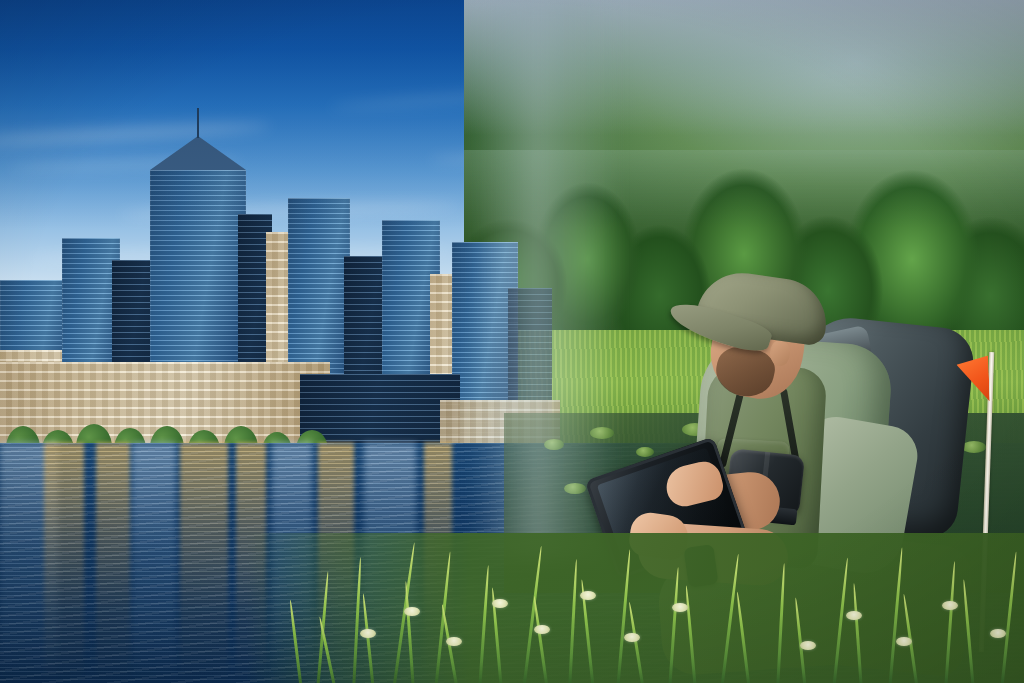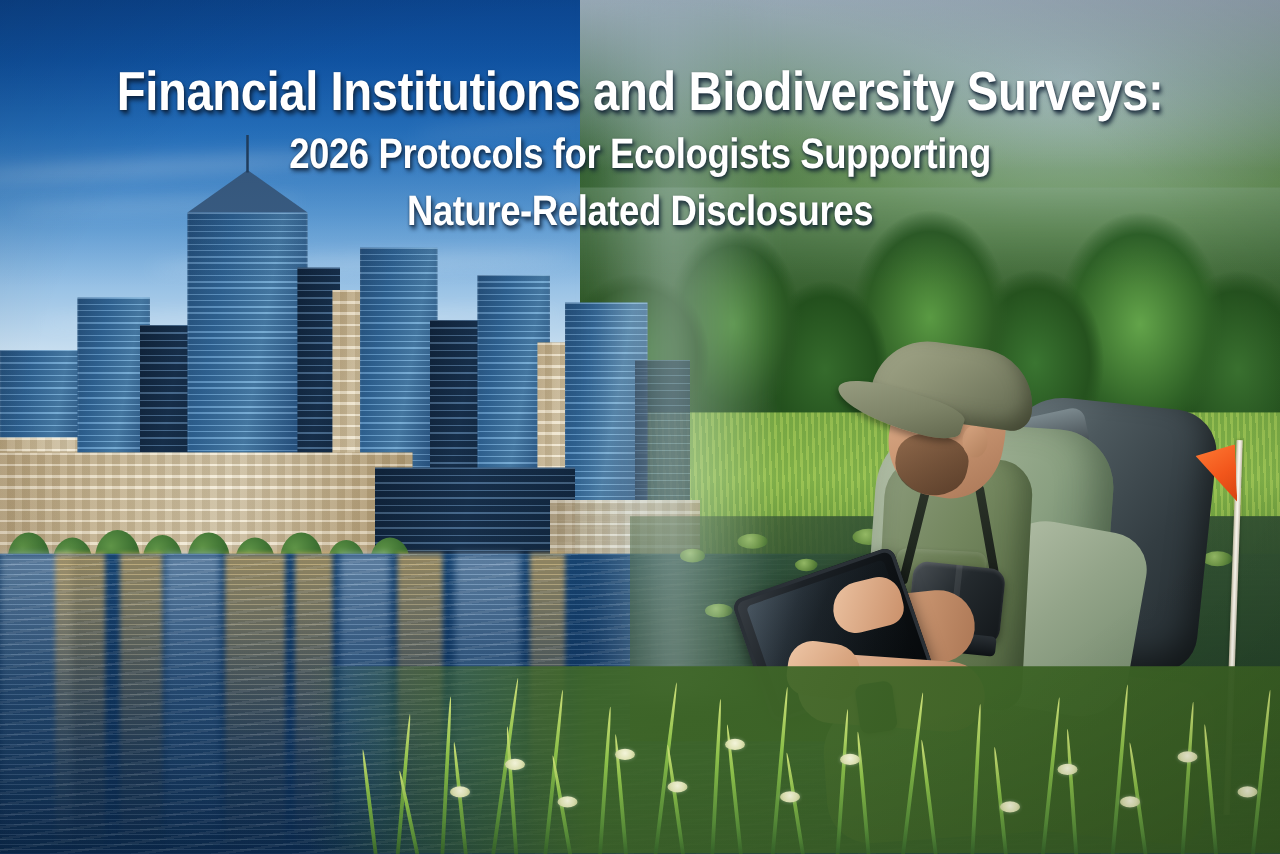--- a/index.html
+++ b/index.html
@@ -567,19 +567,14 @@
     <div class="umbel" style="left:800px; top:108px;"></div>
     <div class="umbel" style="left:846px; top:78px;"></div>
     <div class="umbel" style="left:896px; top:104px;"></div>
     <div class="umbel" style="left:942px; top:68px;"></div>
     <div class="umbel" style="left:990px; top:96px;"></div>
   </div>
 
   <div class="top-shade"></div>
   <div class="vignette"></div>
 
-  <div class="title-block">
-    <div class="t-line t1">Financial Institutions and Biodiversity Surveys:</div>
-    <div class="t-line t2">2026 Protocols for Ecologists Supporting</div>
-    <div class="t-line t3">Nature-Related Disclosures</div>
-  </div>
 
 </div>
 
 </body></html>

